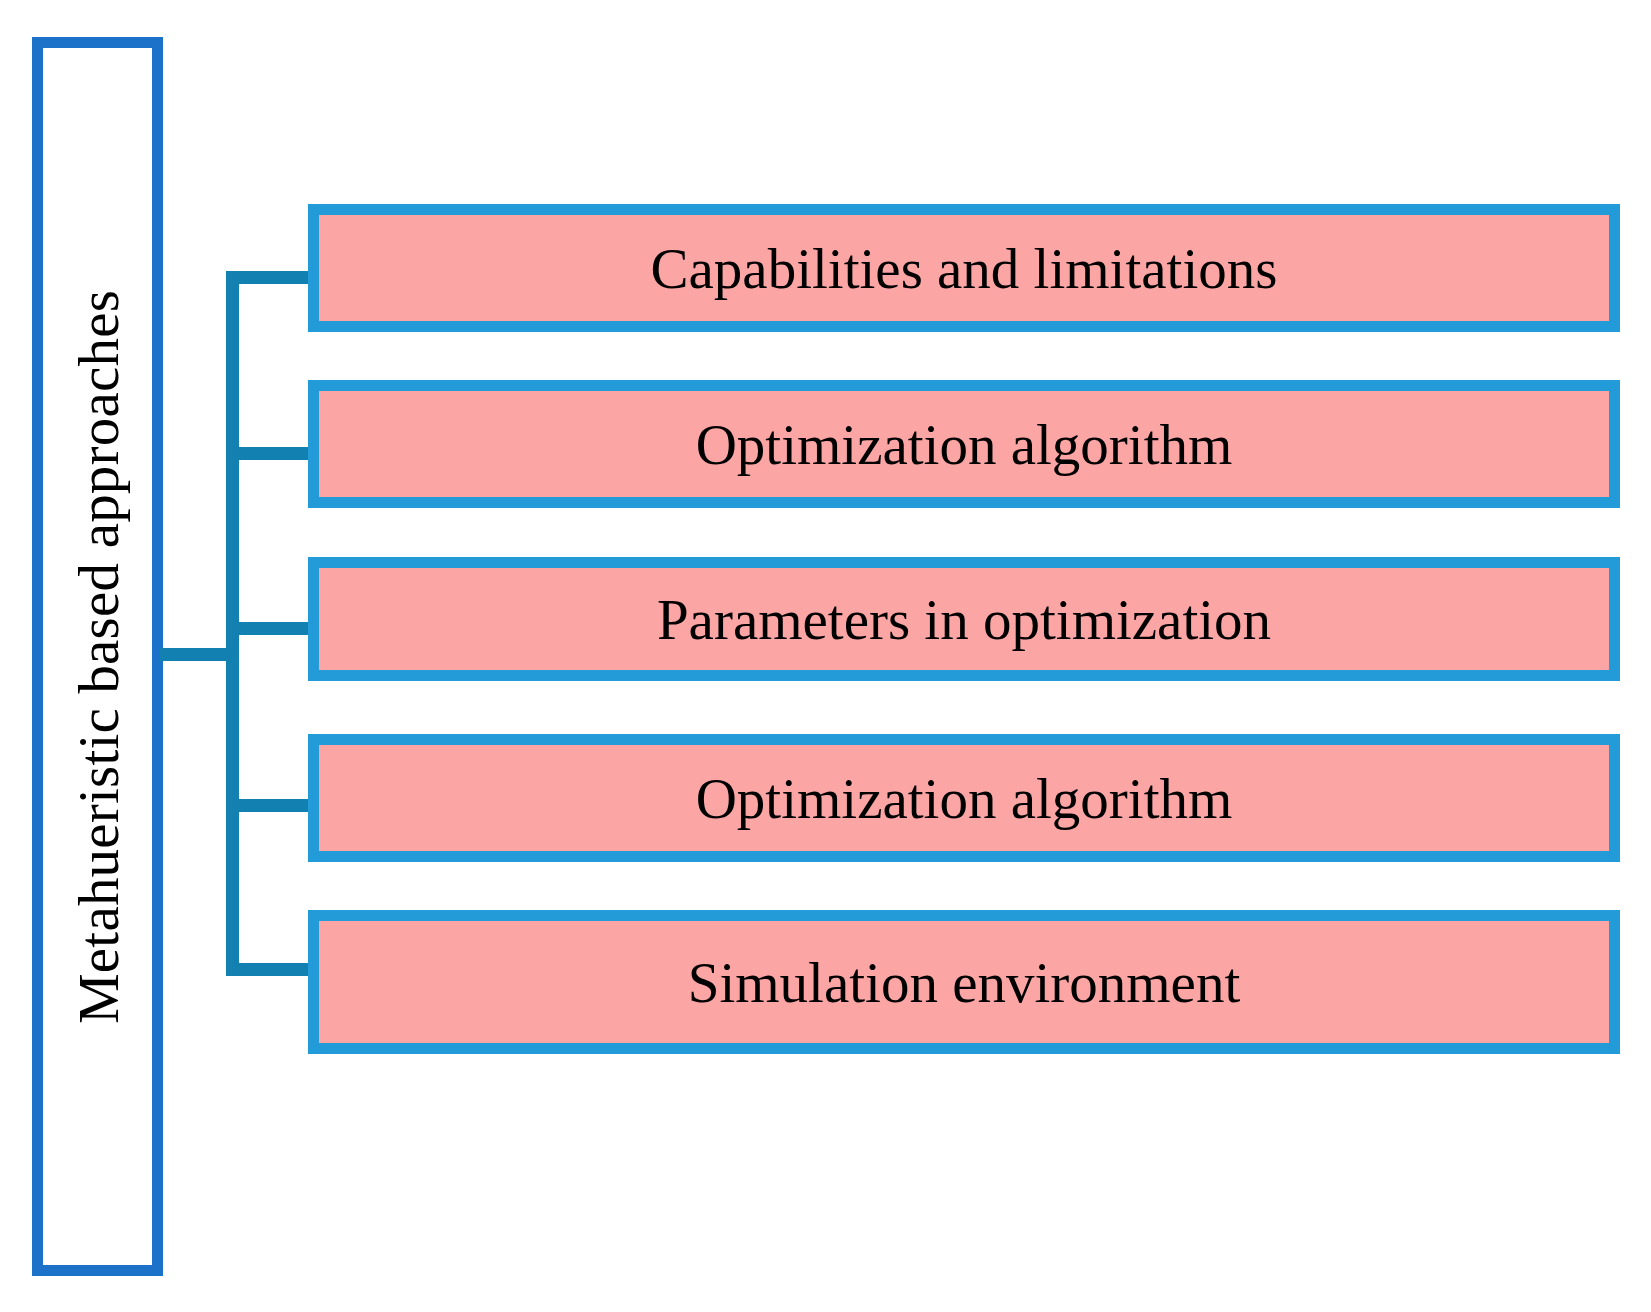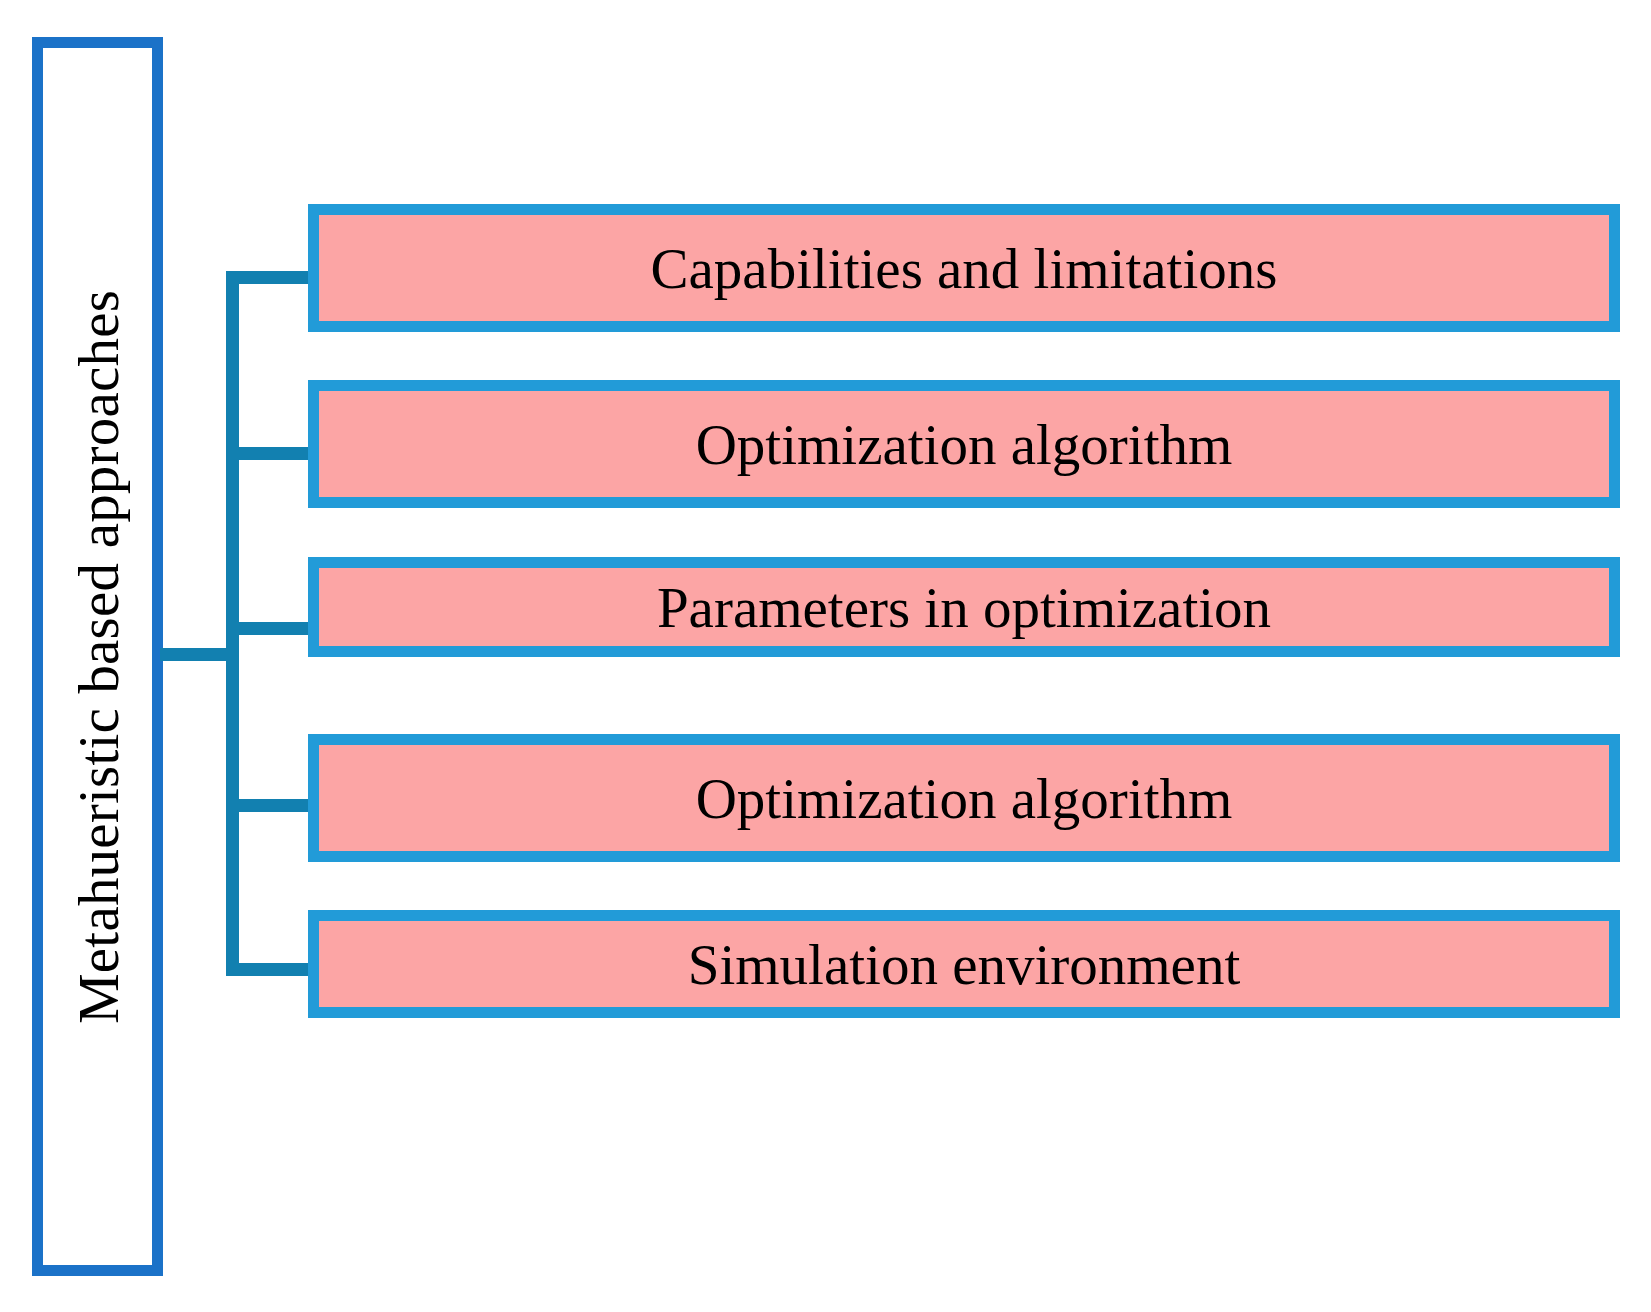--- a/index.html
+++ b/index.html
@@ -106,25 +106,25 @@
   <div class="conn conn-branch" style="top:963px;"></div>
 
   <div class="leaf-box" style="top:204px;  height:128px;">
     <div class="leaf-box-label">Capabilities and limitations</div>
   </div>
 
   <div class="leaf-box" style="top:380px;  height:128px;">
     <div class="leaf-box-label">Optimization algorithm</div>
   </div>
 
-  <div class="leaf-box" style="top:557px;  height:100px;">
+  <div class="leaf-box" style="top:557px;  height:124px;">
     <div class="leaf-box-label">Parameters in optimization</div>
   </div>
 
   <div class="leaf-box" style="top:734px;  height:128px;">
     <div class="leaf-box-label">Optimization algorithm</div>
   </div>
 
-  <div class="leaf-box" style="top:910px;  height:108px;">
+  <div class="leaf-box" style="top:910px;  height:144px;">
     <div class="leaf-box-label">Simulation environment</div>
   </div>
 
 </div>
 
 </body></html>

